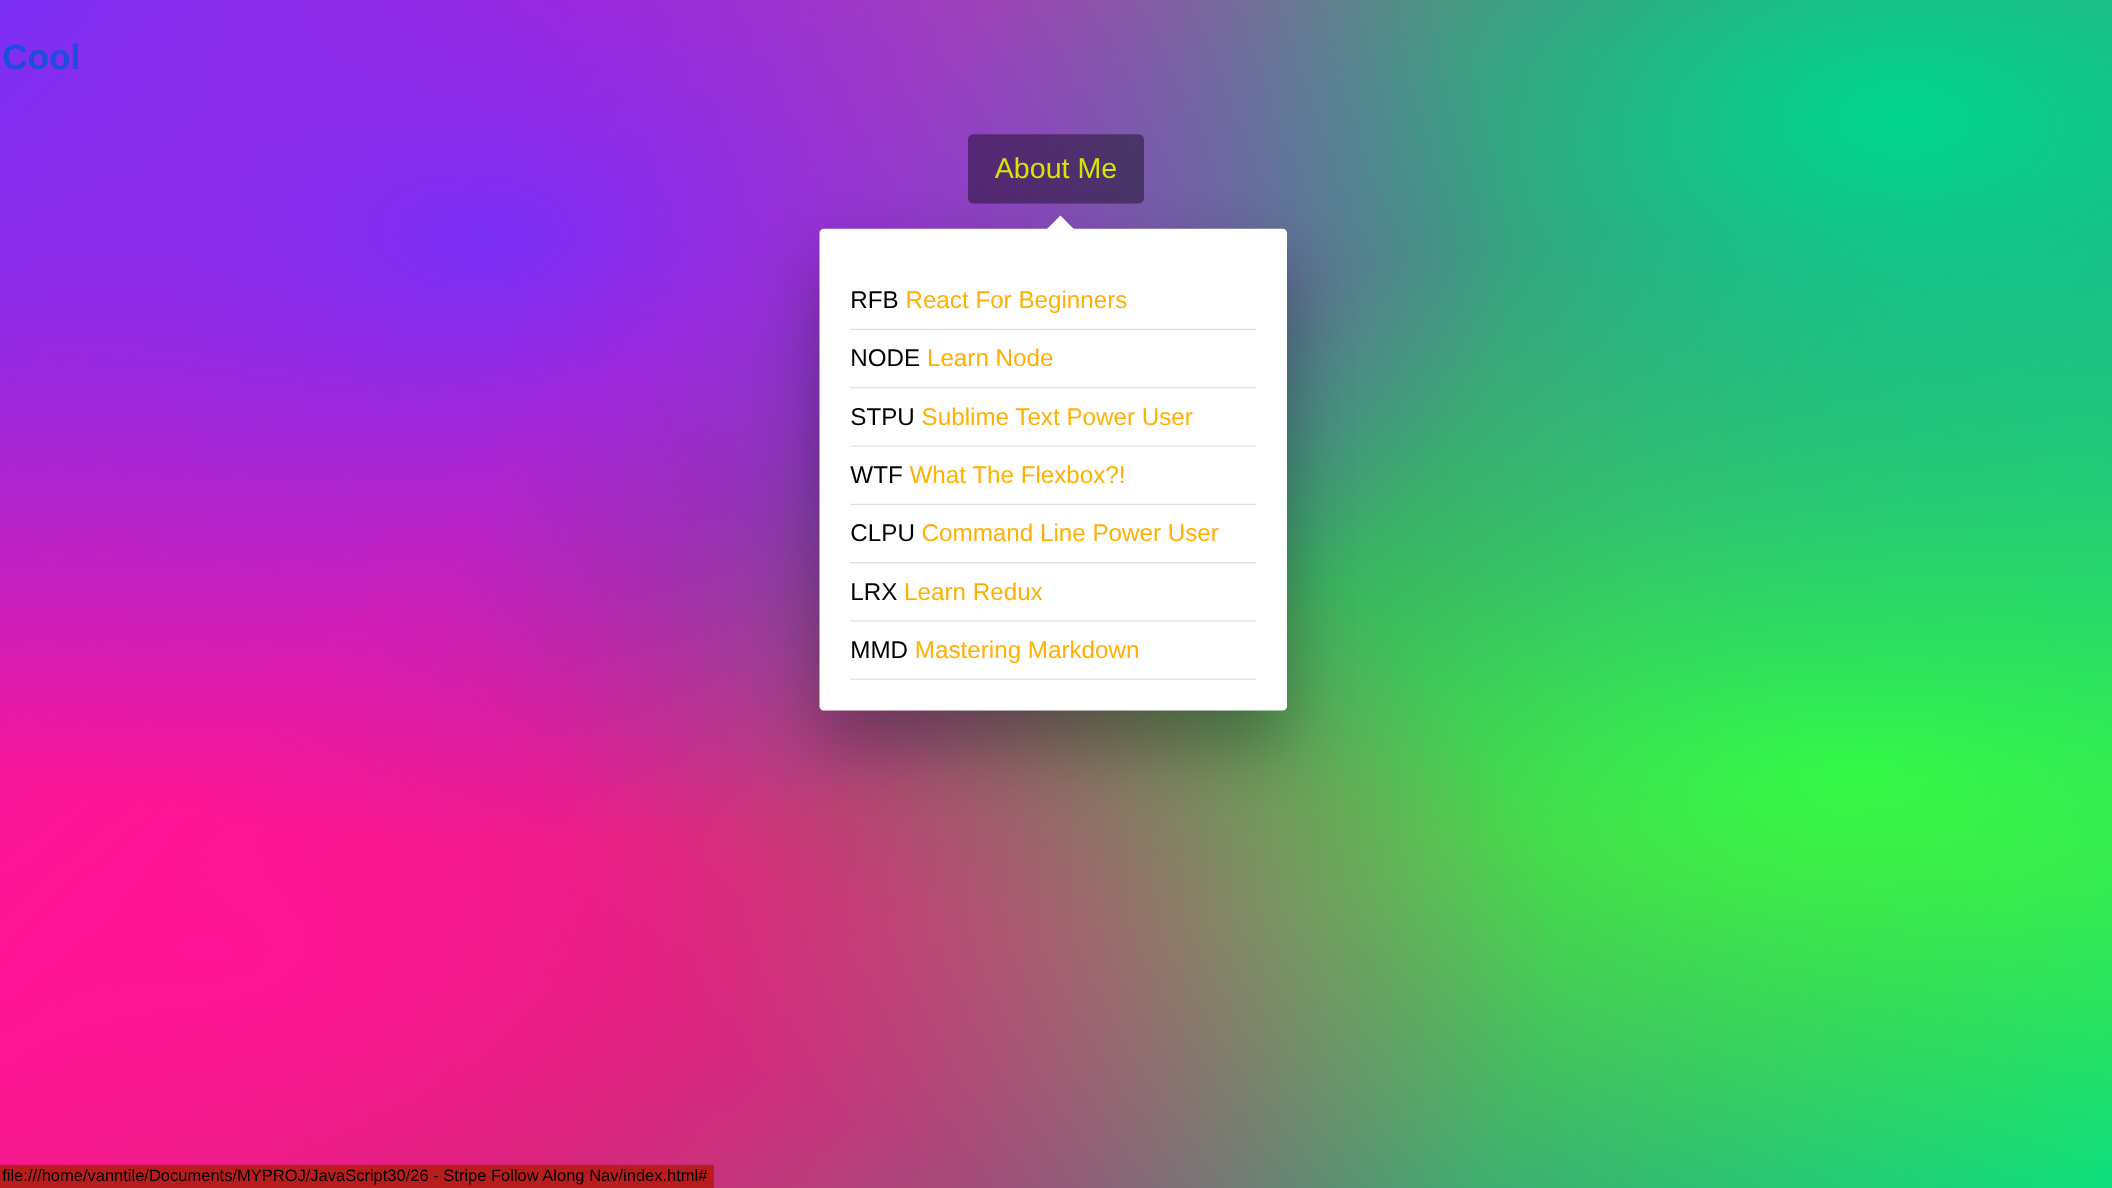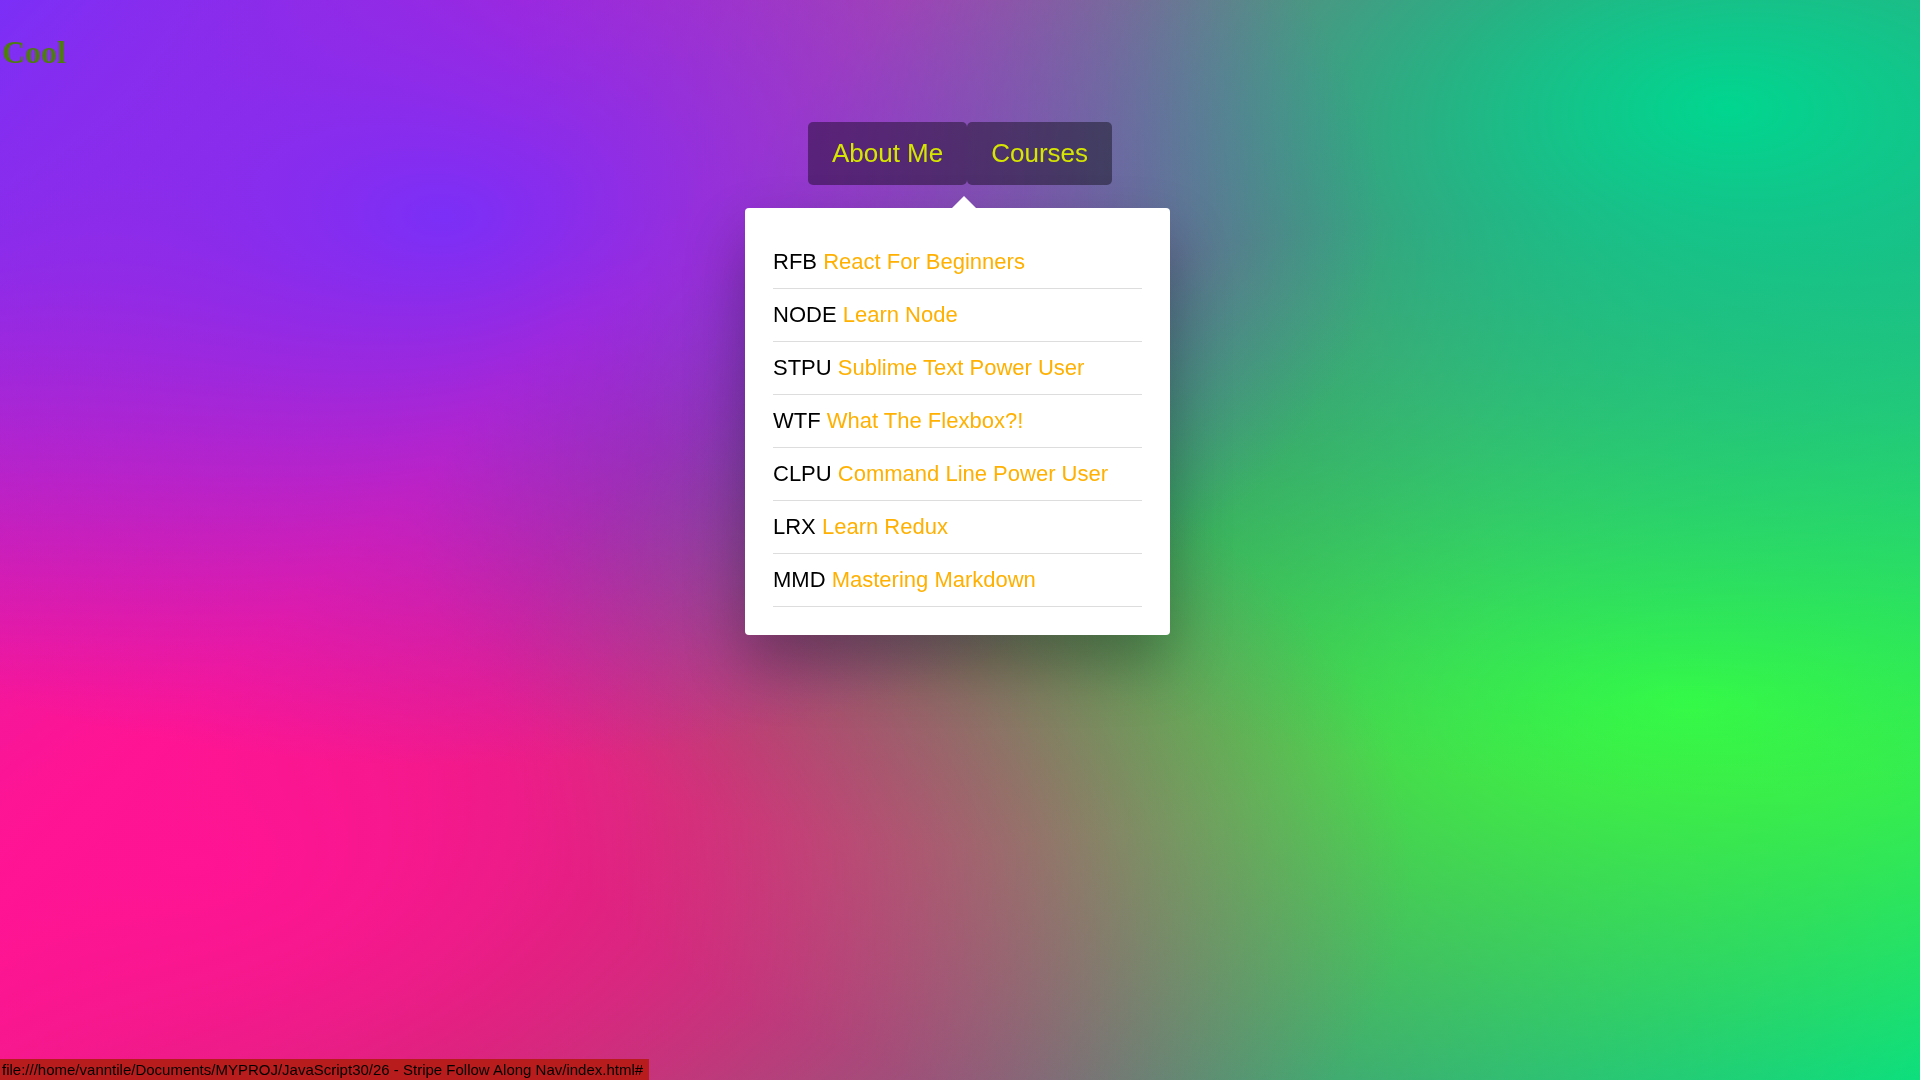--- a/index.html
+++ b/index.html
@@ -29,22 +29,21 @@
       position: relative;
       overflow: hidden;
     }
 
     .page-title {
       position: absolute;
       top: 34px;
       left: 2px;
       font-size: 32px;
       font-weight: bold;
-      color: #4d7c0f;
-      font-family: Liberation Serif, serif;
+      color: #1d4ed8;
     }
 
     nav.top {
       position: absolute;
       top: 122px;
       left: 0;
       width: 100%;
       display: flex;
       justify-content: center;
     }
@@ -61,21 +60,21 @@
     }
 
     .dropdown {
       position: absolute;
       top: 208px;
       left: 745px;
       width: 425px;
       background: #fff;
       border-radius: 4px;
       box-shadow: 0 30px 60px rgba(0,0,0,0.3);
-      padding: 28px 28px 28px 28px;
+      padding: 39px 28px 28px 28px;
     }
 
     .dropdown::before {
       content: '';
       position: absolute;
       top: -12px;
       left: 205px;
       width: 0;
       height: 0;
       border-left: 14px solid transparent;
@@ -113,21 +112,20 @@
       font-family: Arial, sans-serif;
     }
   </style>
 </head>
 <body>
 
 <h2 class="page-title">Cool</h2>
 
 <nav class="top">
   <a class="nav-item">About Me</a>
-  <a class="nav-item">Courses</a>
 </nav>
 
 <div class="dropdown">
   <ul class="course-list">
     <li class="course-item">
       <span class="course-code">RFB</span>
       <a class="course-title">React For Beginners</a>
     </li>
     <li class="course-item">
       <span class="course-code">NODE</span>

